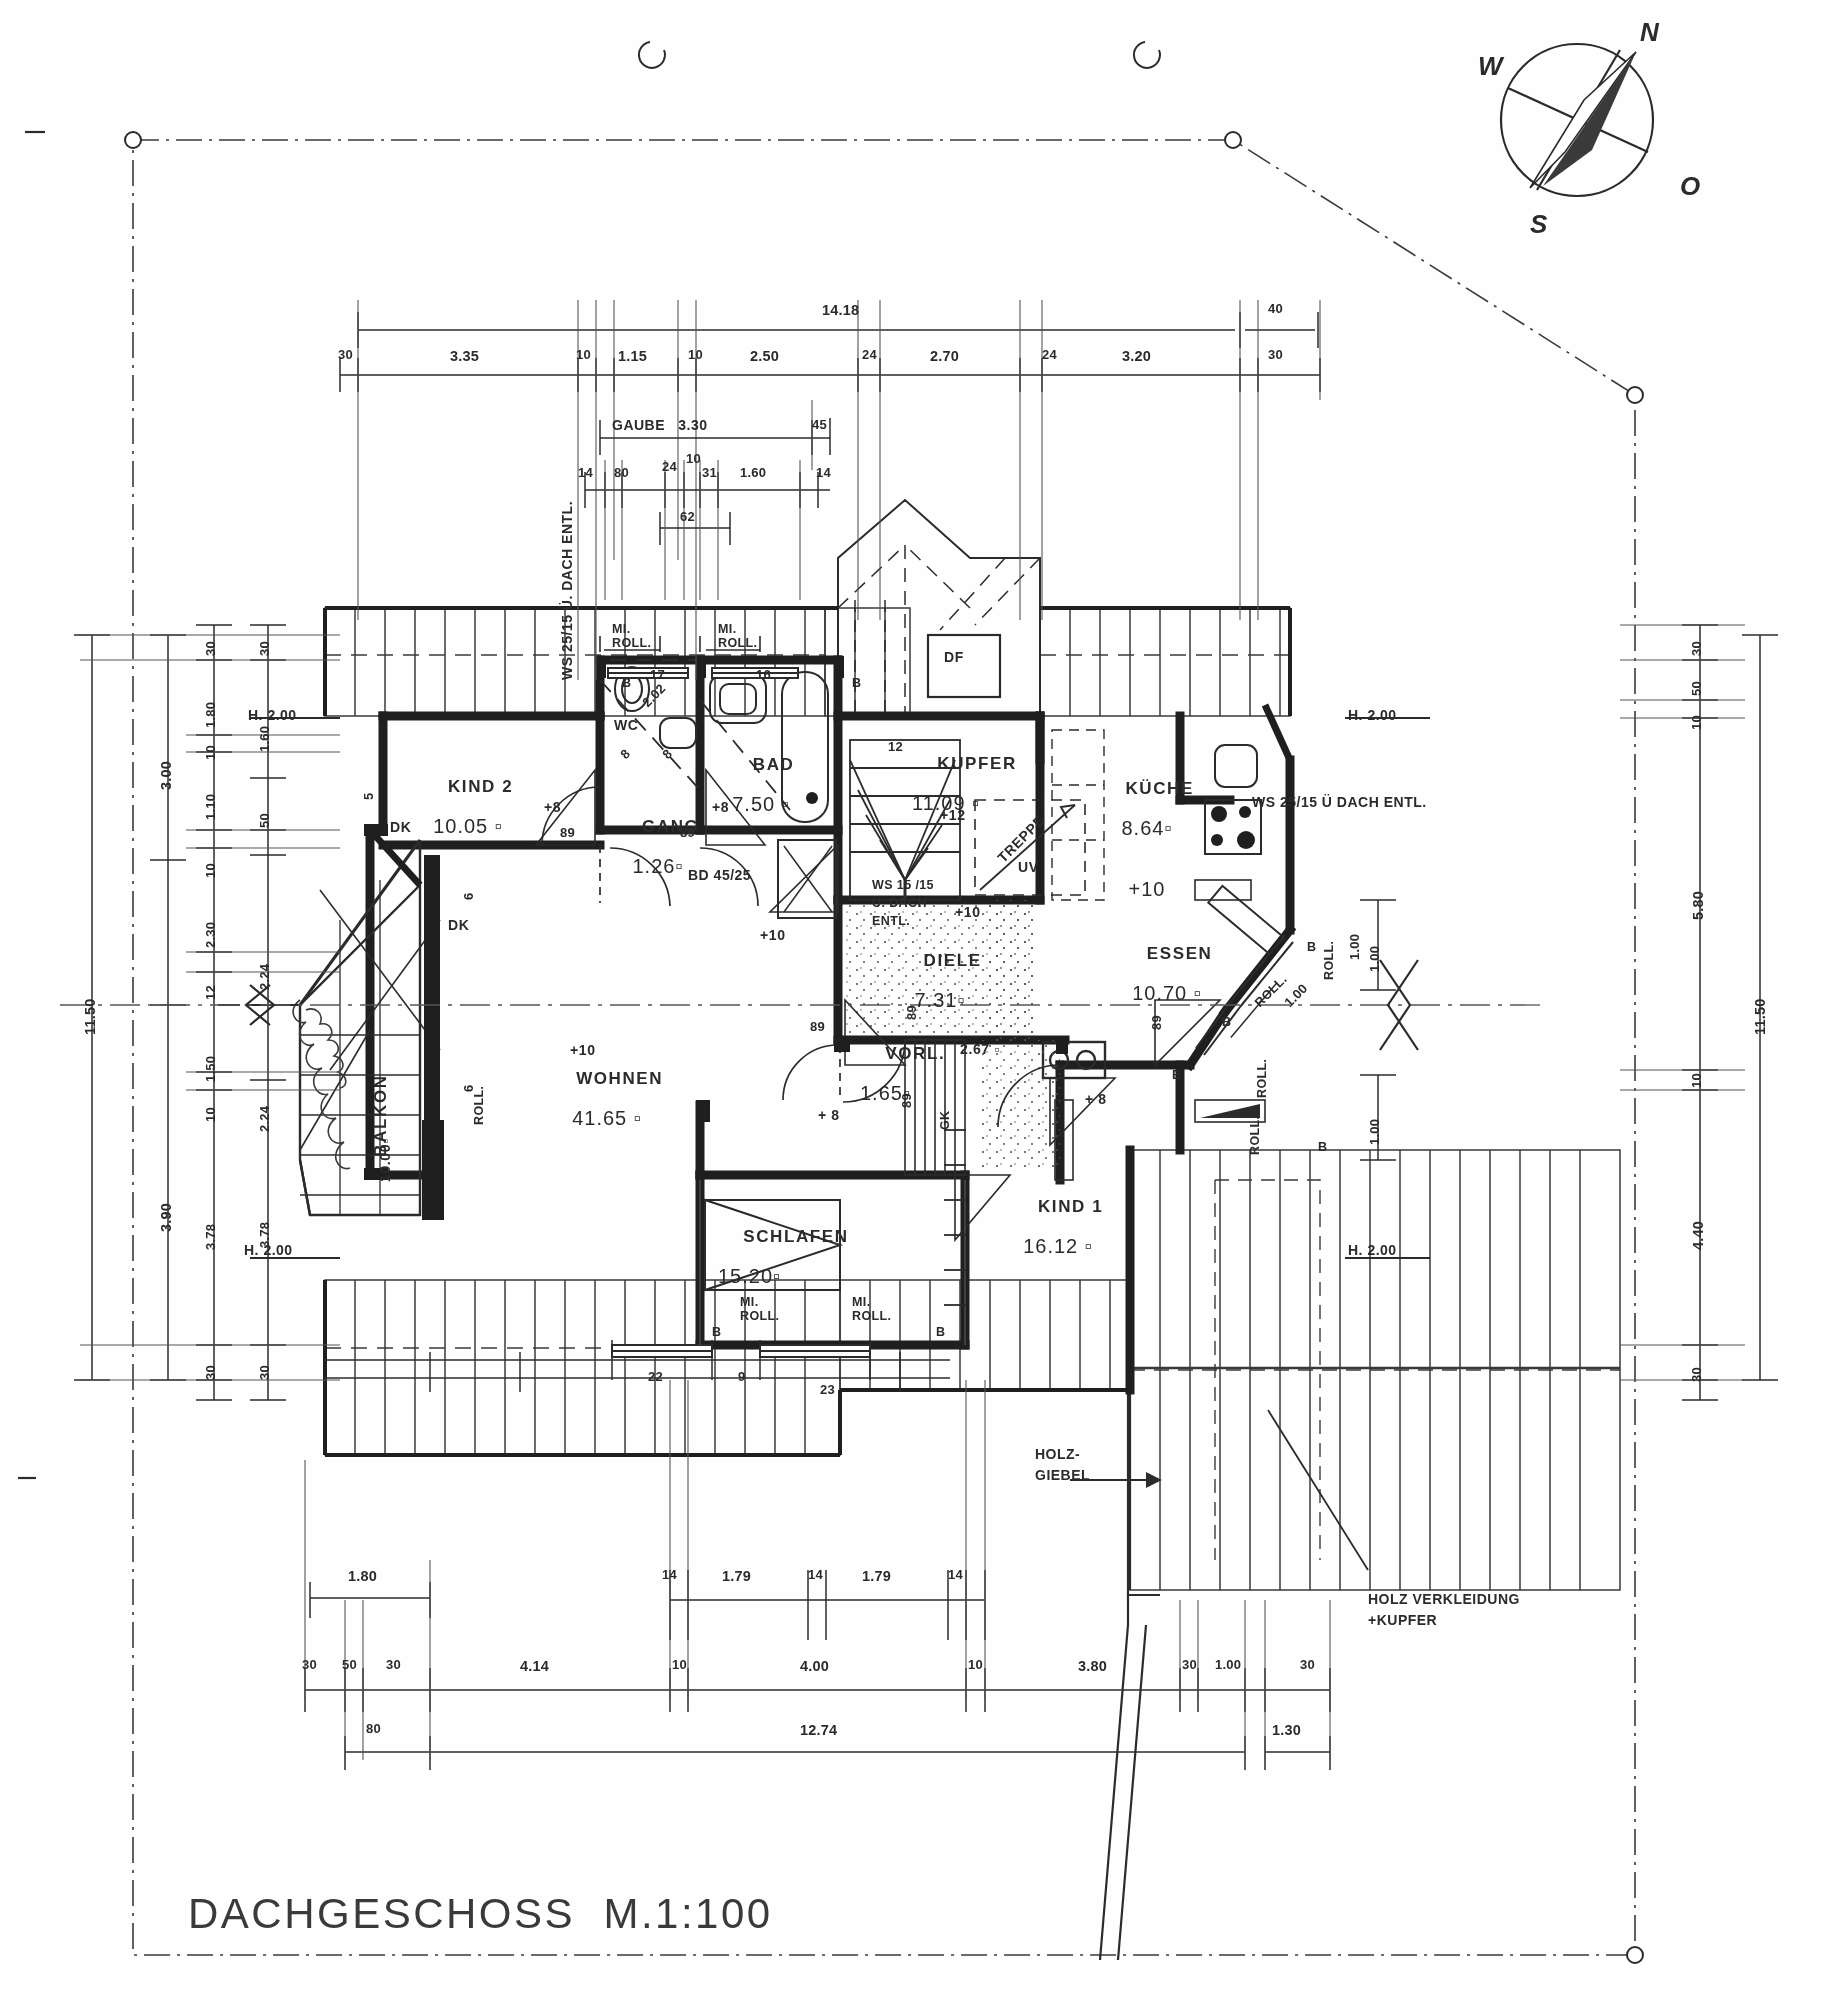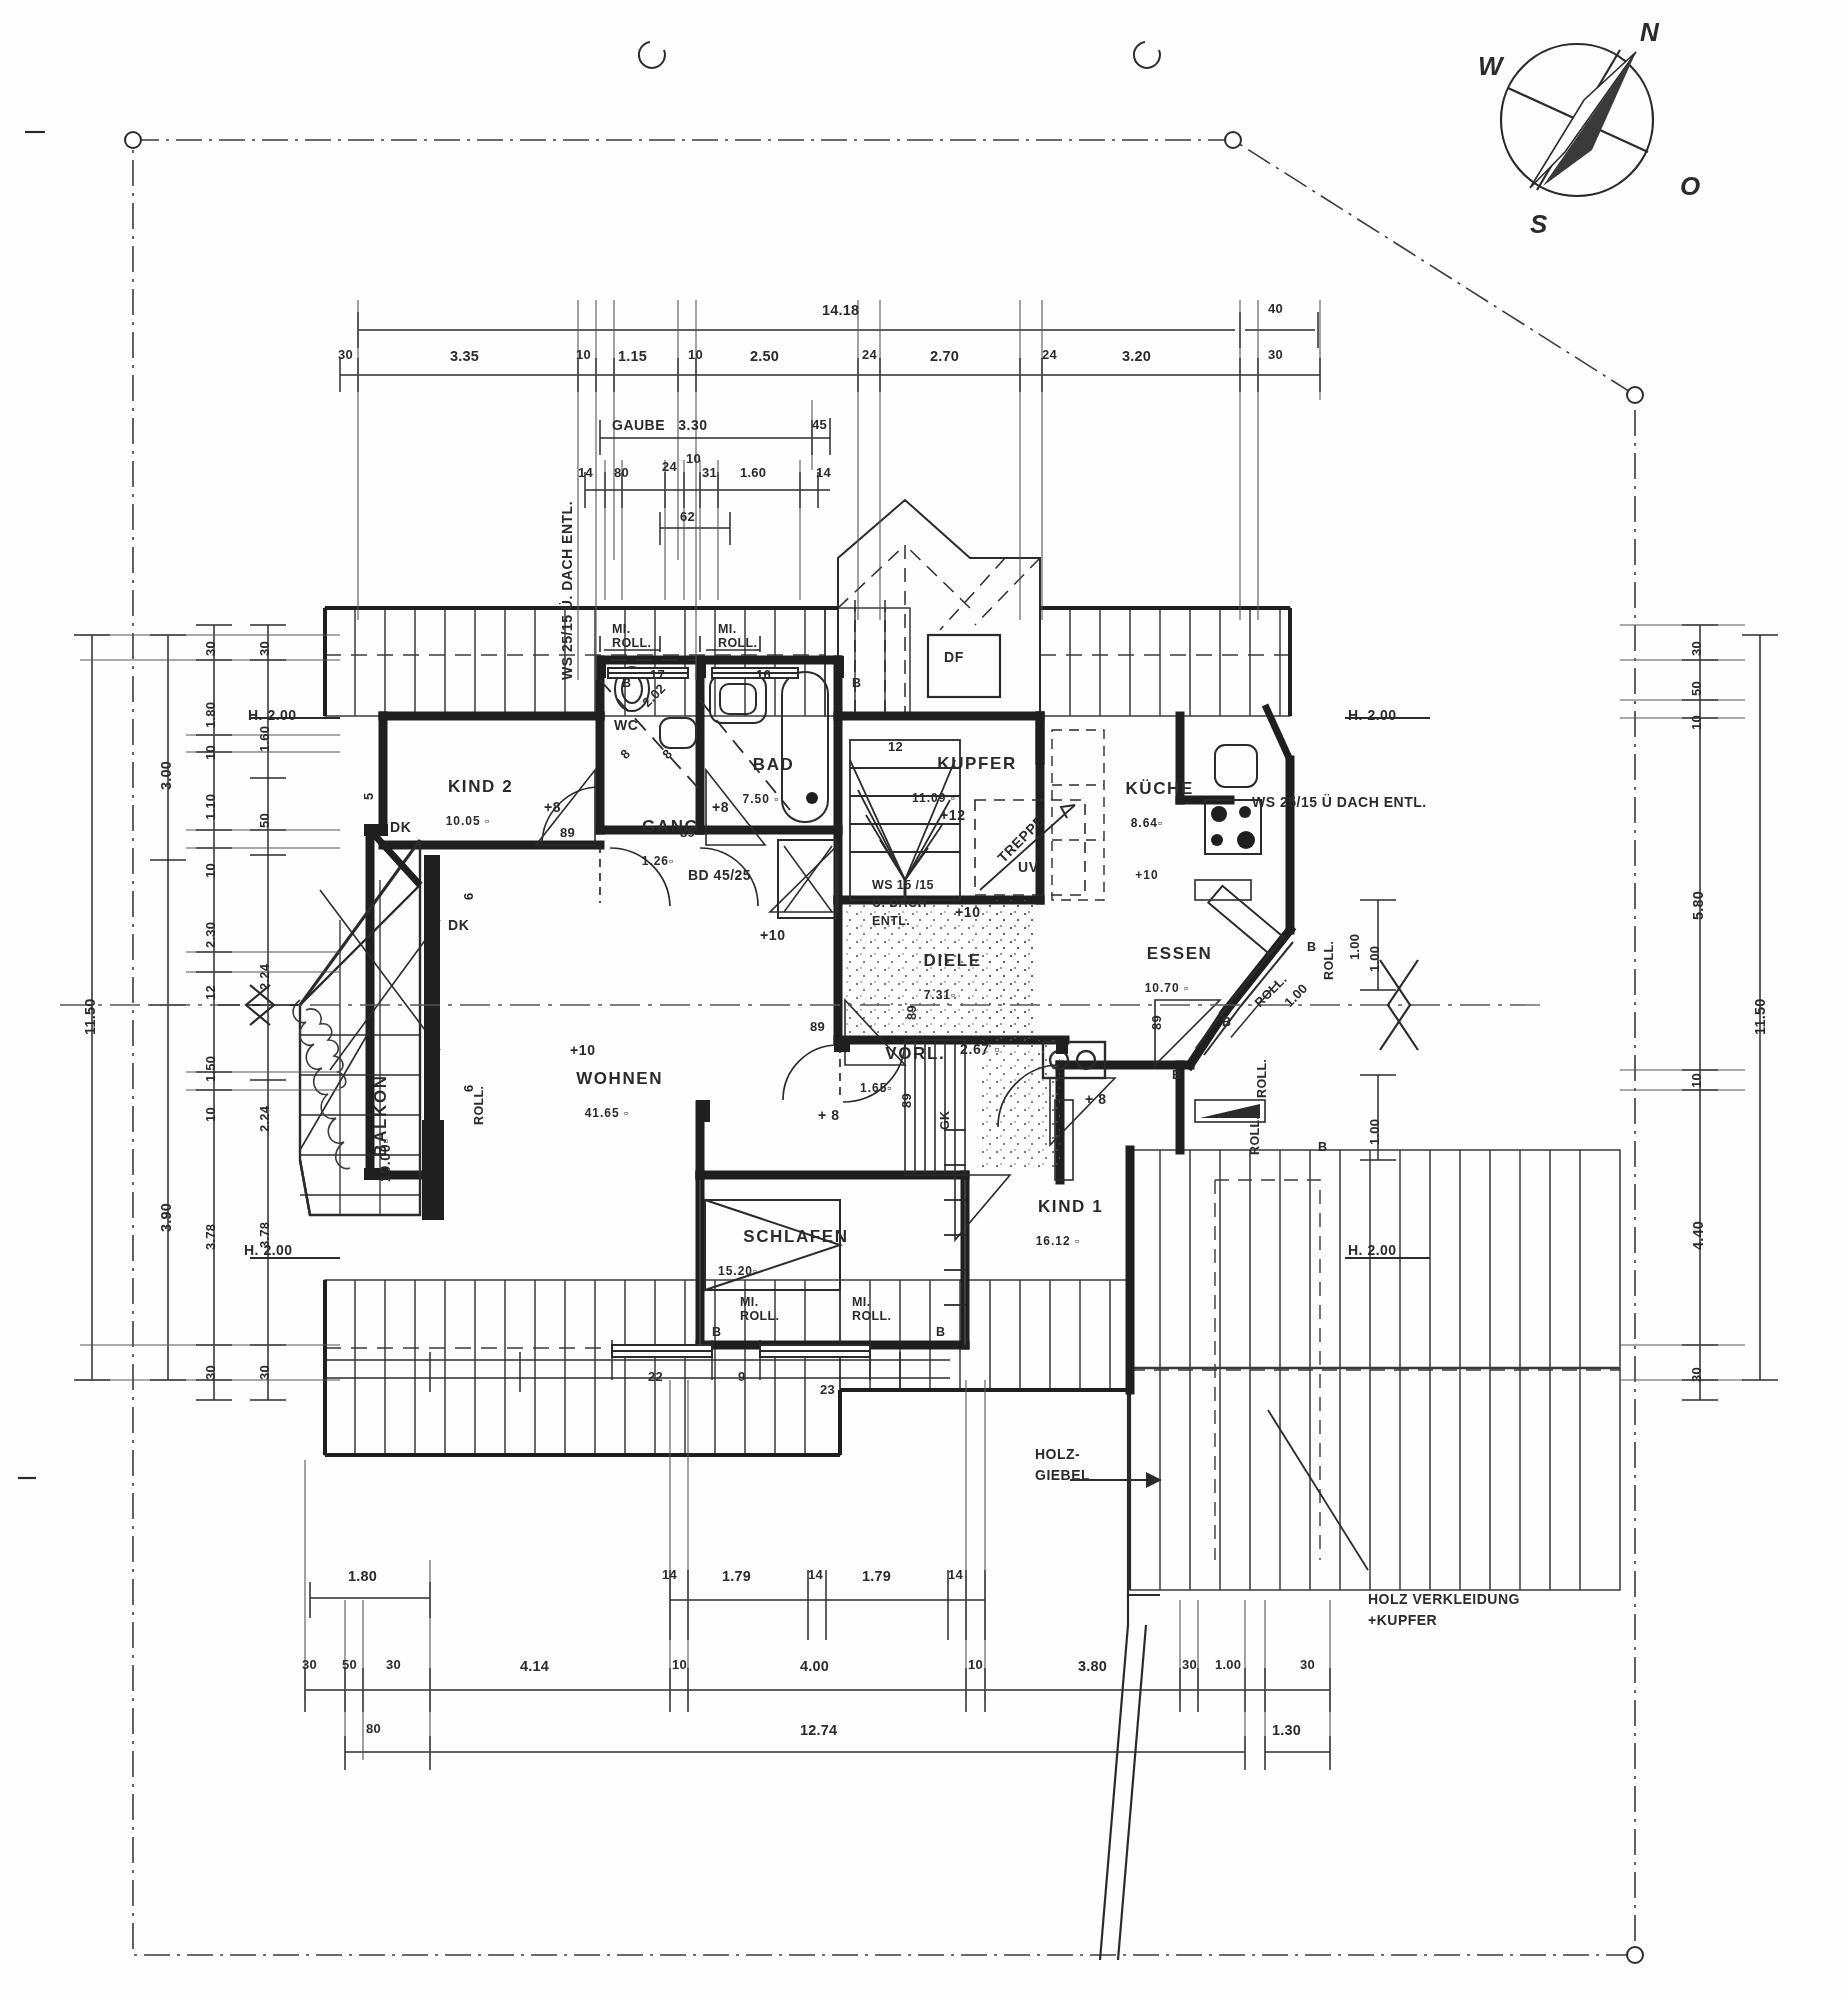--- a/index.html
+++ b/index.html
@@ -22,21 +22,21 @@
   }
   .lbl{
     position:absolute;
     font-family:"Liberation Sans", sans-serif;
     color:#2b2b2b;
     white-space:pre;
     letter-spacing:0.5px;
     line-height:1.12;
   }
   .room{ font-size:17px; font-weight:700; letter-spacing:1.6px; text-align:center;}
-  .room .a{ display:block; font-size:12px; letter-spacing:1.0px; font-weight:700;}
+  .room .a{ display:block; font-size:20px; letter-spacing:1.0px; font-weight:400;}
   .small{ font-size:14px; font-weight:700; letter-spacing:0.6px;}
   .tiny{ font-size:12.5px; font-weight:700; letter-spacing:0.4px;}
   .dim{ font-size:14.5px; font-weight:700; letter-spacing:0.2px;}
   .dim-s{ font-size:13px; font-weight:700; letter-spacing:0.2px;}
   .note{ font-size:14px; font-weight:700; letter-spacing:0.5px;}
   .rot90{ transform:rotate(-90deg); transform-origin:left top;}
   .rotdiag{ transform:rotate(-45deg); transform-origin:left top;}
   .title{
     font-size:42px; letter-spacing:2.5px; font-weight:400;
     font-family:"Liberation Sans", sans-serif; color:#3a3a3a;
@@ -781,20 +781,21 @@
         <circle cx="1577" cy="120" r="76"></circle>
         <line x1="1508" y1="88" x2="1648" y2="152"></line>
         <line x1="1537" y1="190" x2="1620" y2="50"></line>
         <path d="M1636,52 L1565,152 L1530,188 L1584,100 Z" fill="#fff" stroke="#2b2b2b" stroke-width="1.6"></path>
         <path d="M1636,52 L1592,150 L1543,186 Z" fill="#3a3a3a" stroke="none"></path>
       </g>
 
     </g>
   </svg>
 
+  <div class="lbl title" style="left:188px; top:1890px;">DACHGESCHOSS  M.1:100</div>
 
   <div class="lbl compasslbl" style="left:1640px; top:18px;">N</div>
   <div class="lbl compasslbl" style="left:1478px; top:52px;">W</div>
   <div class="lbl compasslbl" style="left:1530px; top:210px;">S</div>
   <div class="lbl compasslbl" style="left:1680px; top:172px;">O</div>
 
   <div class="lbl room" style="left:378px; top:758px; width:180px;">
     <span>KIND 2</span>
     <span class="a">10.05 ▫</span>
   </div>

